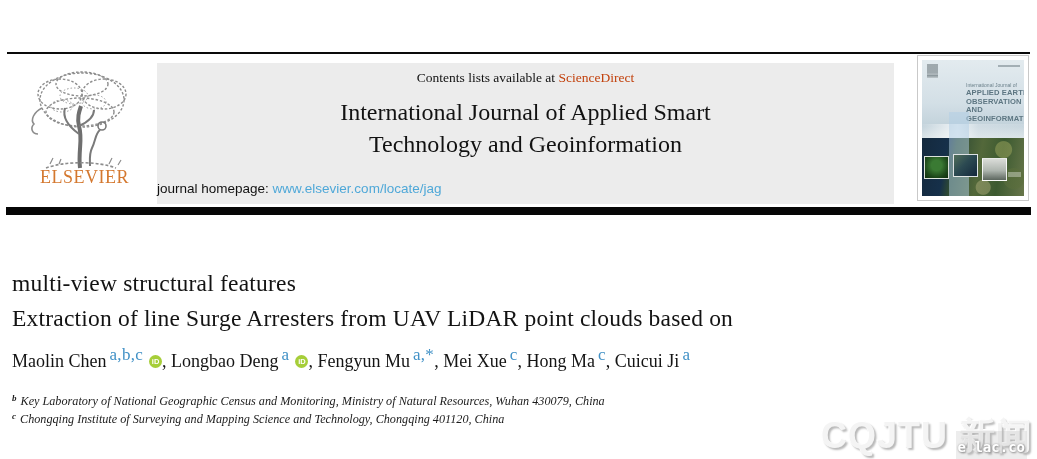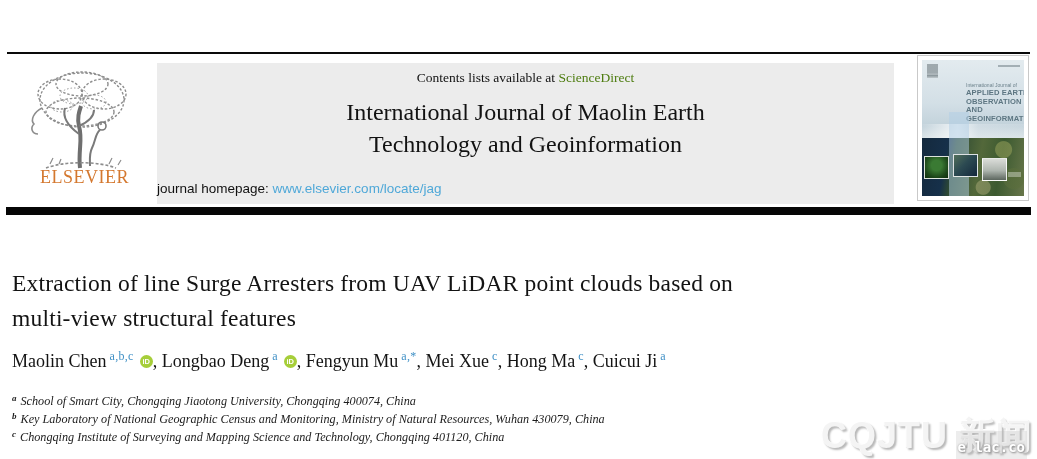--- a/index.html
+++ b/index.html
@@ -23,21 +23,21 @@
     position:absolute; left:0; bottom:14px; width:145px; text-align:center;
     font-family:"Liberation Serif", serif; font-size:18px; color:#d4782f; letter-spacing:.5px;
   }
 
   
   .masthead {
     position:absolute; left:157px; top:63px; width:737px; height:141px;
     background:#ececec;
   }
   .contents-line { position:absolute; top:7px; width:100%; text-align:center; font-size:13.5px; color:#111; }
-  .link-sd { color:#4d7c0f; text-decoration:none; cursor:pointer;margin-top:44px; }
+  .link-sd { color:#c2410c; text-decoration:none; cursor:pointer;margin-top:44px; }
   .journal-title { position:absolute; top:33px; width:100%; text-align:center; font-size:24px; color:#121212; line-height:32px; }
   .homepage-line { position:absolute; bottom:8px; width:100%; text-align:left; font-family:"Liberation Sans", sans-serif; font-size:13.5px; color:#111; }
   .link-url { color:#4fa8d8; text-decoration:none; cursor:pointer; }
 
   
   .cover {
     position:absolute; left:917px; top:55px; width:112px; height:146px;
     background:#ffffff; border:1px solid #c9c9c9; padding:4px;
   }
   .cover-inner { position:relative; width:102px; height:136px; overflow:hidden; }
@@ -77,21 +77,21 @@
 
   
   .black-bar { position:absolute; left:6px; right:6px; top:207px; height:8px; background:#060606; }
 
   
   .article-title {
     position:absolute; left:12px; top:266px; width:900px;
     font-size:23.5px; color:#131313; line-height:35px; letter-spacing:.2px;
   }
   .author-line { position:absolute; left:12px; top:351px; width:900px; font-size:18px; color:#141414; }
-  .au-sup { position:relative; top:-7px; font-size:12px; color:#4191c6; margin-left:3px; letter-spacing:.3px; }
+  .au-sup { position:relative; top:-7px; font-size:17px; color:#4191c6; margin-left:3px; letter-spacing:.3px; }
   .orcid {
     display:inline-block; width:13px; height:13px; border-radius:50%;
     background:#a6ce39; color:#ffffff; font-family:"Liberation Sans", sans-serif;
     font-size:7.5px; font-weight:bold; line-height:13px; text-align:center;
     position:relative; top:-3px; margin-left:6px; cursor:pointer;
   }
   .au-sep { color:#141414; }
 
   .affiliations { position:absolute; left:12px; top:393px; width:1010px; }
   .aff-line { font-style:italic; font-size:12.2px; line-height:17px; color:#1c1c1c; white-space:nowrap; }
@@ -143,21 +143,21 @@
       <path d="M28 100 l3 -6 m6 6 l2 -5 m48 5 l3 -6 m6 7 l3 -5" stroke="#8d8d8d" stroke-width="1.2"></path>
     </svg>
     <div class="elsevier-wordmark">ELSEVIER</div>
   </div>
 
   <div class="masthead">
     <div class="contents-line">
       <span>Contents lists available at </span><a class="link-sd">ScienceDirect</a>
     </div>
     <div class="journal-title">
-      <div>International Journal of Maolin Earth</div>
+      <div>International Journal of Applied Smart</div>
       <div>Technology and Geoinformation</div>
     </div>
     <div class="homepage-line">
       <span>journal homepage: </span><a class="link-url">www.elsevier.com/locate/jag</a>
     </div>
   </div>
 
   <div class="cover">
     <div class="cover-inner">
       <div class="cover-top">
@@ -176,28 +176,27 @@
       <div class="inset inset-forest"></div>
       <div class="inset inset-coast"></div>
       <div class="inset inset-building"></div>
       <div class="inset-caption"></div>
     </div>
   </div>
 
   <div class="black-bar"></div>
 
   <div class="article-title">
+    <div>multi-view structural features</div>
     <div>Extraction of line Surge Arresters from UAV LiDAR point clouds based on</div>
-    <div>multi-view structural features</div>
   </div>
 
   <div class="author-line"><span><span>Maolin Chen</span><span class="au-sup">a,b,c</span><span class="orcid">iD</span><span class="au-sep">, </span></span><span><span>Longbao Deng</span><span class="au-sup">a</span><span class="orcid">iD</span><span class="au-sep">, </span></span><span><span>Fengyun Mu</span><span class="au-sup">a,*</span><span class="au-sep">, </span></span><span><span>Mei Xue</span><span class="au-sup">c</span><span class="au-sep">, </span></span><span><span>Hong Ma</span><span class="au-sup">c</span><span class="au-sep">, </span></span><span><span>Cuicui Ji</span><span class="au-sup">a</span></span></div>
 
   <div class="affiliations">
-      <div class="aff-line"><span class="aff-marker">a</span><span>School of Smart City, Chongqing Jiaotong University, Chongqing 400074, China</span></div>
       <div class="aff-line"><span class="aff-marker">b</span><span>Key Laboratory of National Geographic Census and Monitoring, Ministry of Natural Resources, Wuhan 430079, China</span></div>
       <div class="aff-line"><span class="aff-marker">c</span><span>Chongqing Institute of Surveying and Mapping Science and Technology, Chongqing 401120, China</span></div>
     </div>
 
   <div class="watermark">CQJTU 新闻</div>
   <div class="watermark-partial">e lac.co</div>
 
 </div>
 
 </body></html>

